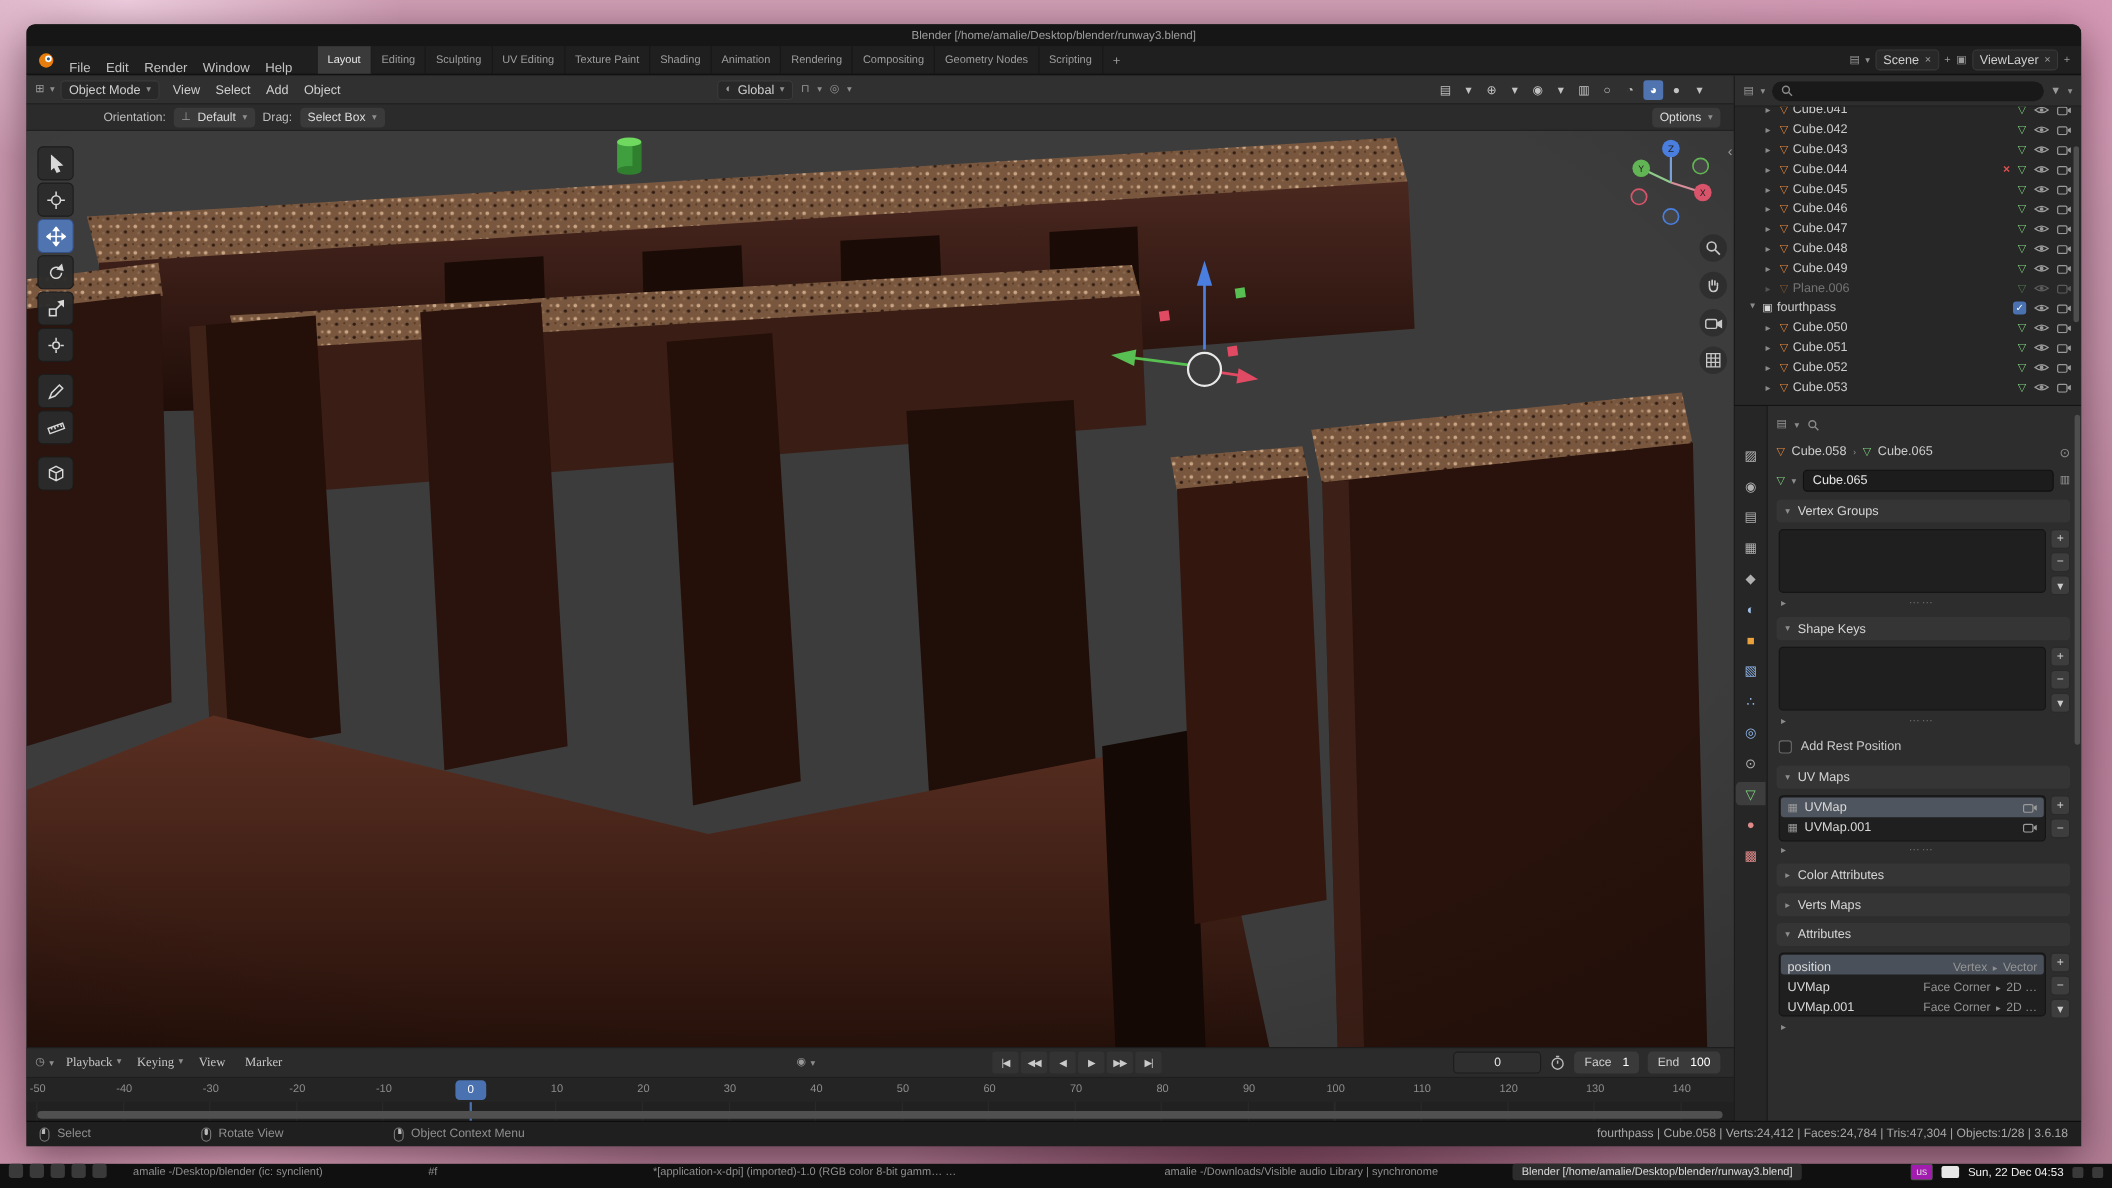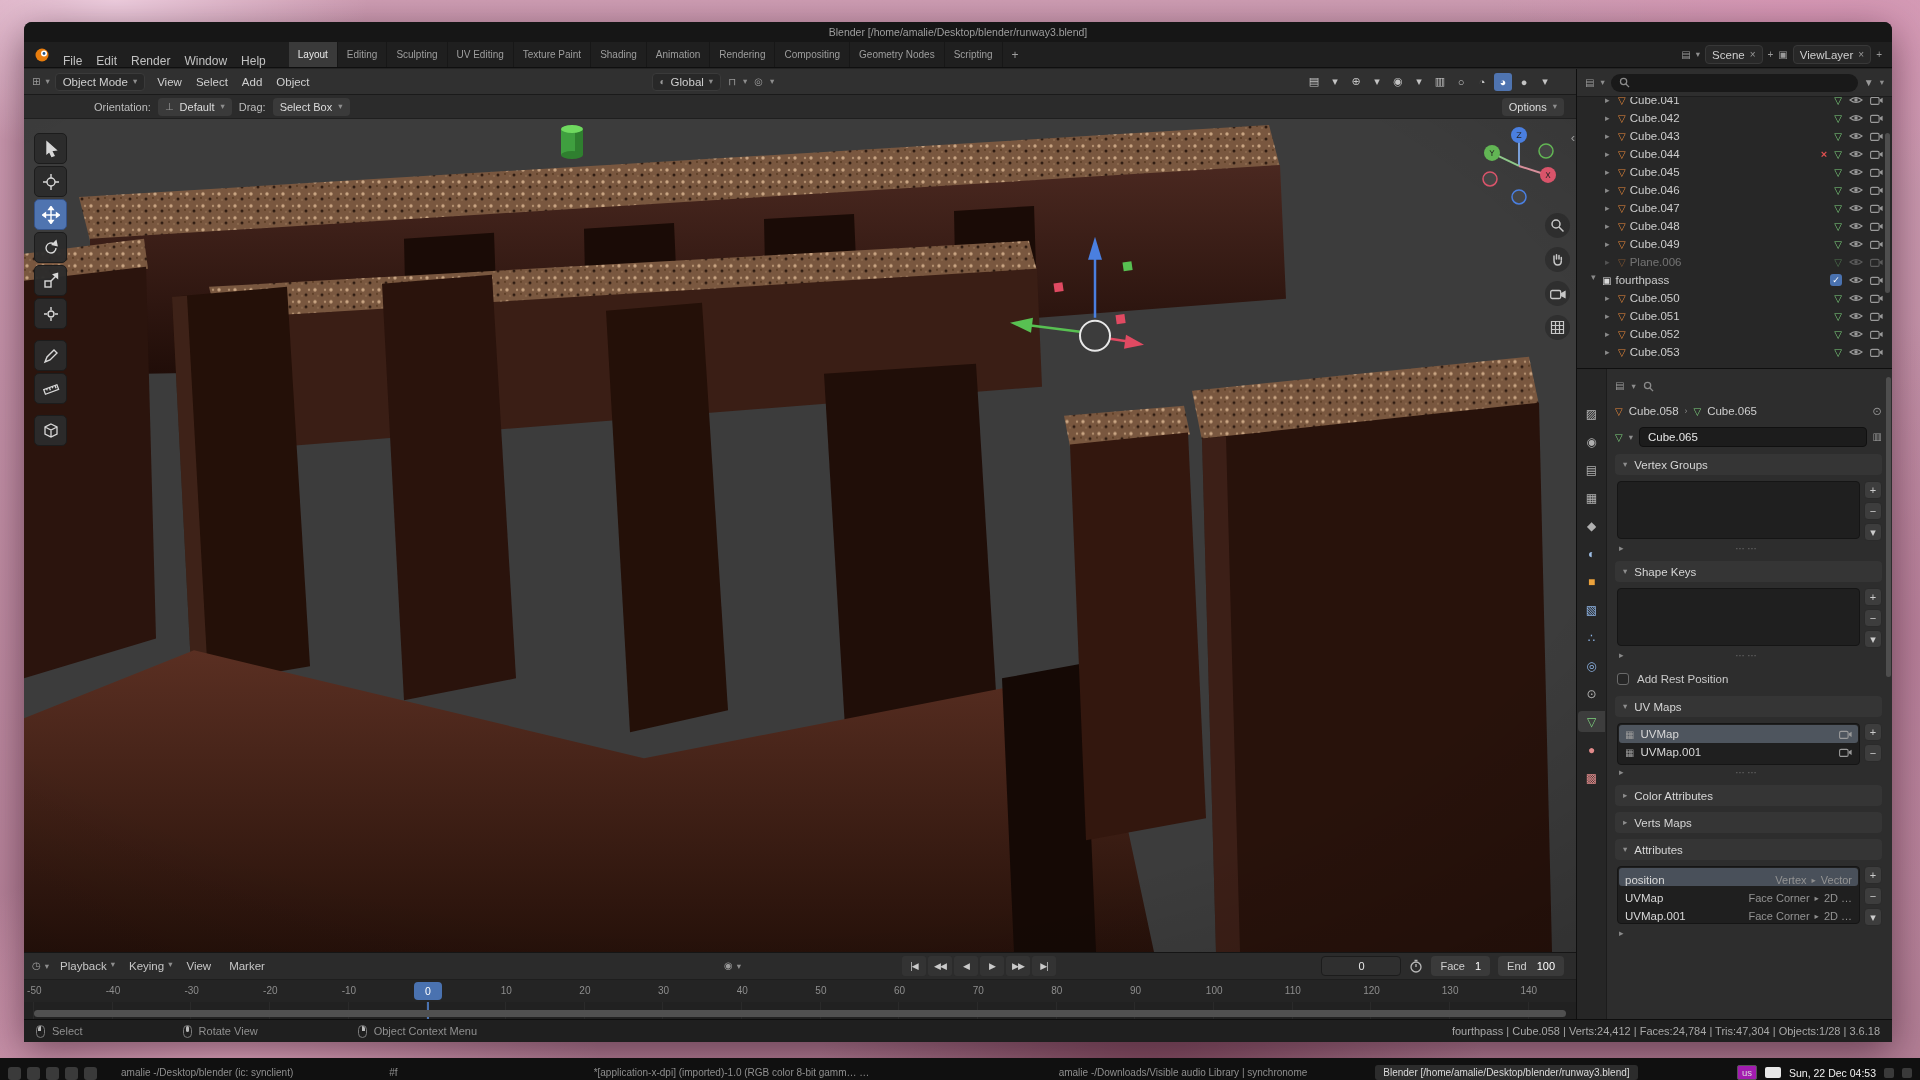--- a/index.html
+++ b/index.html
@@ -57,21 +57,21 @@
   .tool-btn.active{background:#4f74b0;border-color:#35538a;}
   .tool-sep{height:7px;}
   .vp-side-icons{position:absolute;right:6px;top:94px;display:flex;flex-direction:column;gap:9px;align-items:center;}
   .vps-btn{width:25px;height:25px;border-radius:13px;background:rgba(30,30,30,.45);display:flex;align-items:center;justify-content:center;}
   .collapse-arrow{position:absolute;right:1px;top:12px;color:#9a9a9a;font-size:13px;line-height:1;}
   
   .timeline{height:67px;border-top:1px solid #151515;display:flex;flex-direction:column;background:#262626;}
   .tl-header{height:27px;background:#2b2b2b;display:flex;align-items:center;gap:4px;padding:0 8px;
     font-size:11.5px;color:#c6c6c6;position:relative;border-bottom:1px solid #1e1e1e;}
   .tl-menus{display:flex;}
-  .tl-menu{display:flex;gap:4px;padding:0 7px;}
+  .tl-menu{display:flex;gap:4px;padding:0 7px;font-family:Liberation Serif, serif;}
   .autokey{position:absolute;left:700px;display:flex;align-items:center;gap:4px;color:#b5b5b5;}
   .transport{position:absolute;left:878px;top:3px;display:flex;gap:2px;}
   .tp-btn{min-width:24px;height:20px;display:flex;align-items:center;justify-content:center;color:#cacaca;
     font-size:9px;letter-spacing:-1px;background:#333;border-radius:3px;padding:0 3px;}
   .tl-right{position:absolute;right:12px;top:3px;display:flex;gap:8px;align-items:center;}
   .frame-field{width:80px;height:20px;background:#2f2f2f;border:1px solid #1c1c1c;border-radius:4px;display:flex;
     align-items:center;justify-content:center;color:#e8e8e8;font-size:11px;}
   .se-field{height:20px;background:#3a3a3a;border-radius:4px;display:flex;align-items:center;gap:10px;
     padding:0 9px;font-size:11px;color:#cfcfcf;}
   .se-field b{font-weight:normal;color:#fff;}
@@ -150,21 +150,21 @@
     display:flex;align-items:center;padding:0 12px;font-size:11px;color:#8f8f8f;}
   .sb-hints{display:flex;gap:100px;}
   .hint{display:flex;align-items:center;gap:7px;}
   .mouse{width:9px;height:13px;border:1px solid #7a7a7a;border-radius:4.5px;position:relative;}
   .hint-left .mouse::after{content:"";position:absolute;left:.5px;top:.5px;width:3.5px;height:5px;background:#b8b8b8;border-radius:3px 0 0 0;}
   .hint-middle .mouse::after{content:"";position:absolute;left:2.8px;top:.5px;width:2.8px;height:6px;background:#b8b8b8;border-radius:2px;}
   .hint-right .mouse::after{content:"";position:absolute;right:.5px;top:.5px;width:3.5px;height:5px;background:#b8b8b8;border-radius:0 3px 0 0;}
   .sb-stats{margin-left:auto;color:#a8a8a8;}
   
   .taskbar{position:absolute;left:0;bottom:0;width:1920px;height:22px;background:#101010;display:flex;
-    align-items:flex-end;padding:0 8px;font-size:10px;color:#8f8f8f;}
+    align-items:flex-start;padding:0 8px;font-size:10px;color:#8f8f8f;}
   .tb-apps{display:flex;gap:6px;margin-right:6px;}
   .tb-app{width:13px;height:13px;background:#3a3a3a;border-radius:3px;}
   .tb-windows{display:flex;align-items:center;flex:1;min-width:0;}
   .tb-win{max-width:295px;white-space:nowrap;overflow:hidden;text-overflow:ellipsis;padding:2px 8px;border-radius:3px;}
   .tb-win.active{background:#2c2c2c;color:#dcdcdc;}
   .g10{margin-left:10px}.g80{margin-left:80px}.g180{margin-left:180px}.g170{margin-left:170px}.g60{margin-left:60px}
   .narrow{max-width:42px;}
   .tb-right{display:flex;align-items:center;gap:8px;margin-left:auto;}
   .kbd-box{padding:0 4px;background:#a21caf;border:1px solid #555;border-radius:2px;color:#ddd;font-size:9.5px;line-height:13px;}
   .kbd-icon{width:16px;height:11px;background:#e8e8e8;border-radius:2px;}

